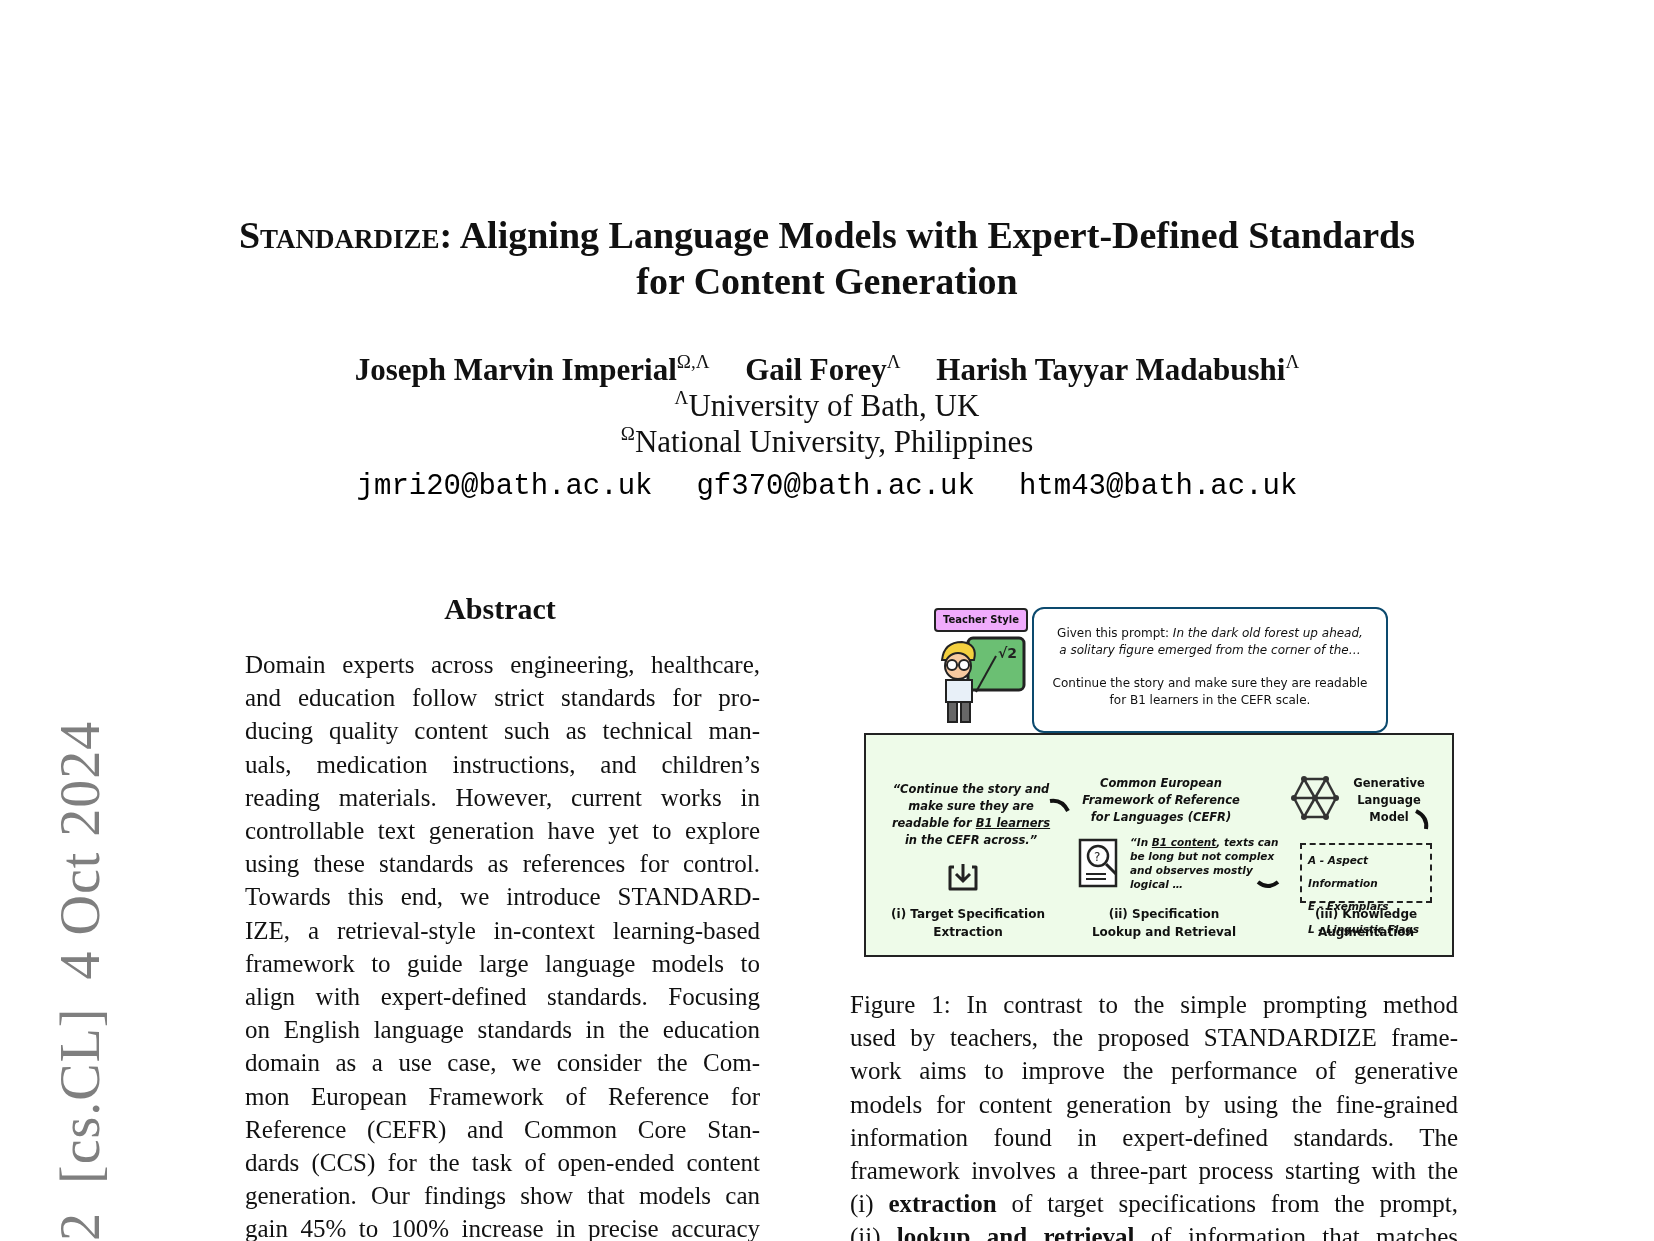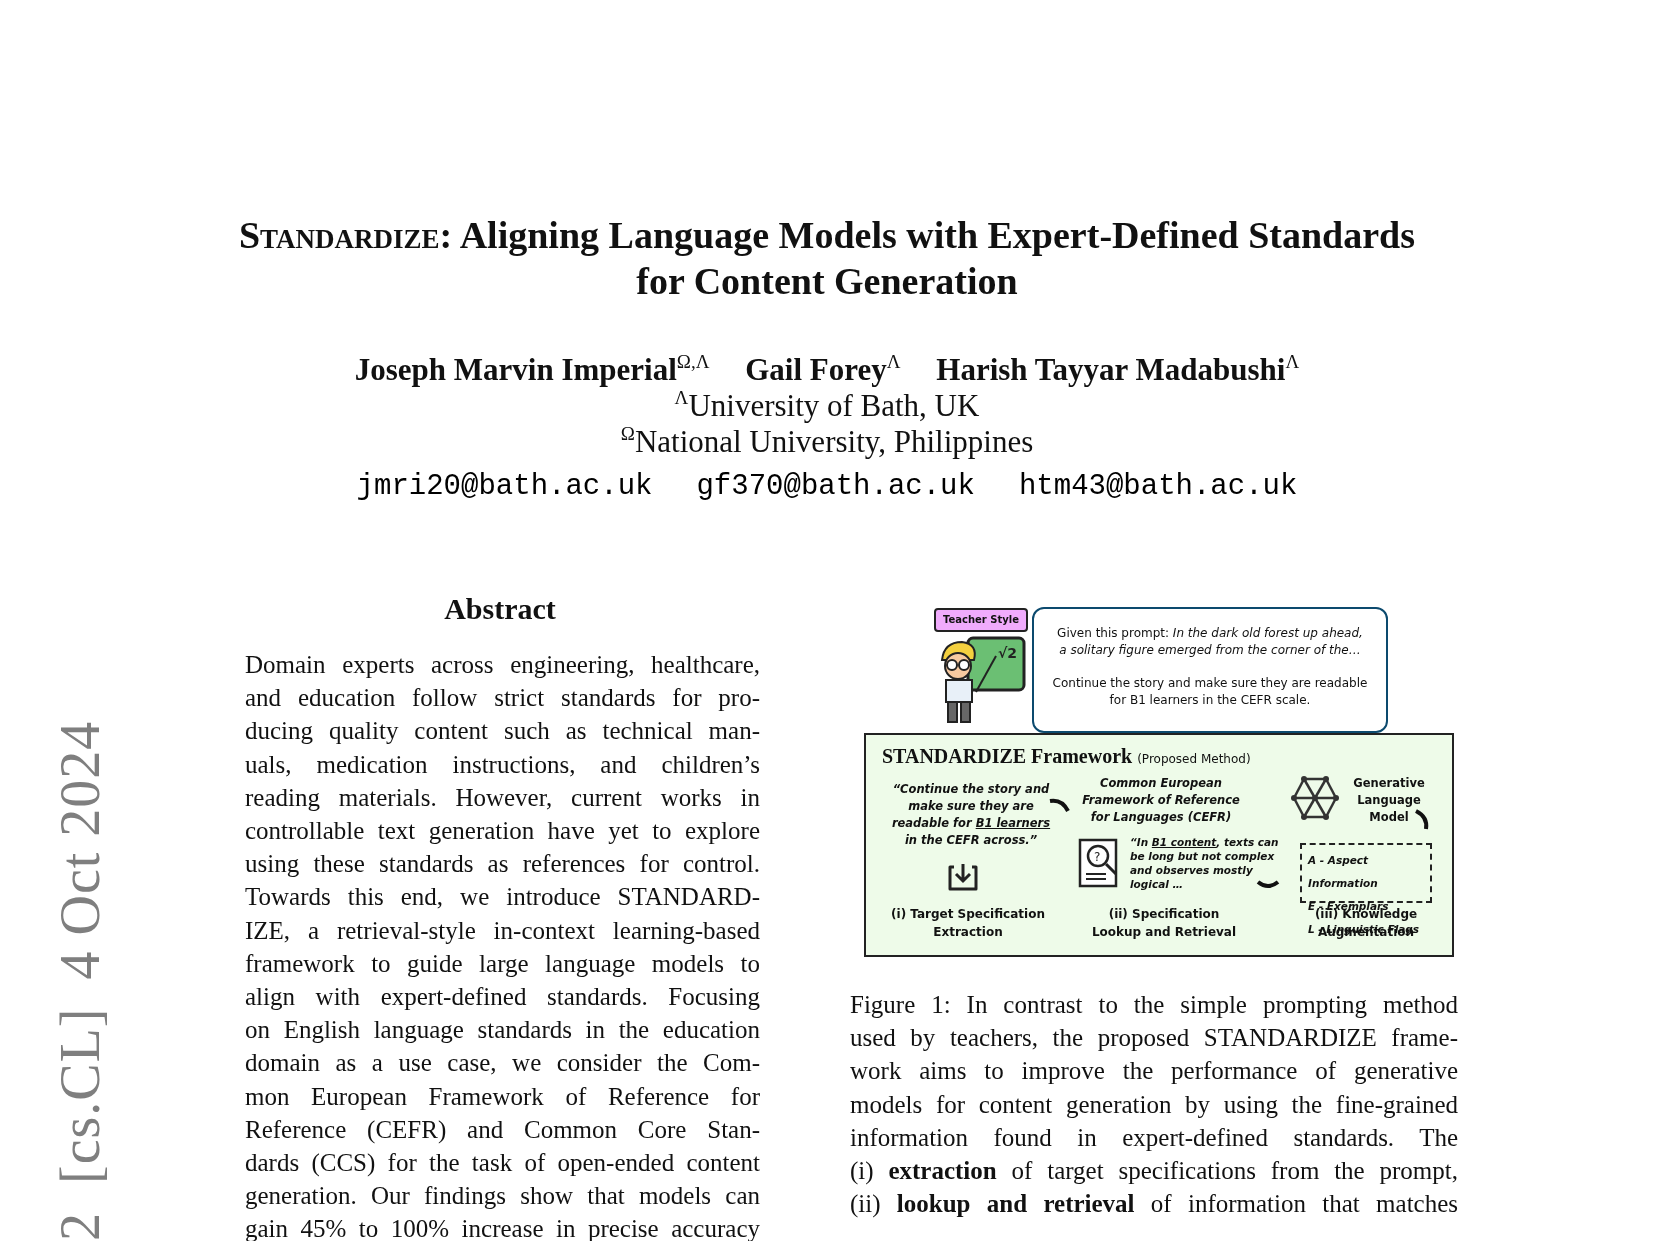--- a/index.html
+++ b/index.html
@@ -96,21 +96,20 @@
     <rect x="27" y="68" width="9" height="20" fill="#666" stroke="#222" stroke-width="2"></rect>
   </svg>
   <div class="prompt-box">
     <div><span>Given this prompt: </span><span class="it">In the dark old forest up ahead,</span></div>
     <div class="it">a solitary figure emerged from the corner of the…</div>
     <div class="gap"></div>
     <div>Continue the story and make sure they are readable</div>
     <div>for B1 learners in the CEFR scale.</div>
   </div>
   <div class="fw-box">
-    <div class="fw-title"><span>STANDARDIZE Framework</span> <span class="sub">(Proposed Method)</span></div>
     <div class="col it" style="left:20px;top:46px;width:170px;">
       <div>“Continue the story and</div>
       <div>make sure they are</div>
       <div><span>readable for </span><span class="u">B1 learners</span></div>
       <div>in the CEFR across.”</div>
     </div>
     <svg style="position:absolute;left:80px;top:126px" width="34" height="32" viewBox="0 0 34 32">
       <path d="M8 6 H4 V28 H30 V6 H26" fill="none" stroke="#222" stroke-width="3" stroke-linejoin="round"></path>
       <path d="M17 3 V20 M10 13 L17 20 L24 13" fill="none" stroke="#222" stroke-width="3"></path>
     </svg>
@@ -188,15 +187,16 @@
       </div>
   </div>
 </div>
 
 <div id="caption">
   <div>Figure 1: In contrast to the simple prompting method</div>
   <div>used by teachers, the proposed STANDARDIZE frame-</div>
   <div>work aims to improve the performance of generative</div>
   <div>models for content generation by using the fine-grained</div>
   <div>information found in expert-defined standards. The</div>
+  <div>framework involves a three-part process starting with the</div>
   <div><span>(i) </span><b>extraction</b><span> of target specifications from the prompt,</span></div>
   <div><span>(ii) </span><b>lookup and retrieval</b><span> of information that matches</span></div>
 </div>
 
 </body></html>

